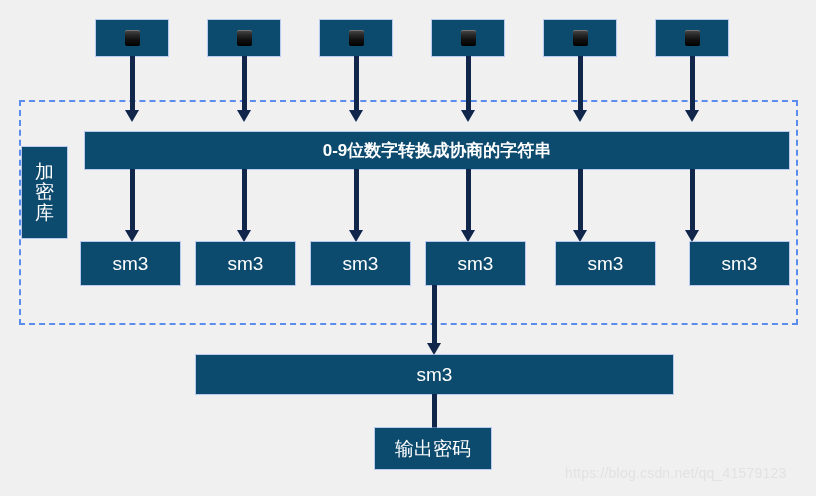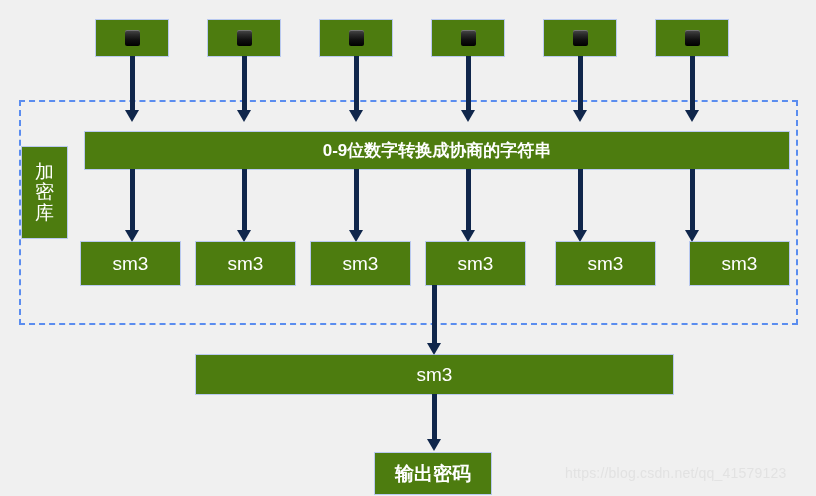--- a/index.html
+++ b/index.html
@@ -8,21 +8,21 @@
     background:#f0f0f0;
     font-family:"Liberation Sans","DejaVu Sans",sans-serif;
     overflow:hidden;
     position:relative;
   }
   #stage{position:absolute;left:0;top:0;width:816px;height:496px;}
 
   
   .bluebox{
     position:absolute;
-    background:#4d7c0f;
+    background:#0c4a6e;
     color:#ffffff;
     display:flex;align-items:center;justify-content:center;
     box-sizing:border-box;
     box-shadow:0 0 0 1px rgba(140,170,240,.55);
   }
 
   
   .device{width:72px;height:36px;top:20px;}
   .device .glyph{
     width:15px;height:16px;
@@ -58,21 +58,21 @@
   
   .sm3{width:99px;height:43px;top:242px;font-size:19px;}
 
   
   #finalsm3{
     left:196px;top:355px;width:477px;height:39px;font-size:19px;
   }
 
   
   #output{
-    left:375px;top:453px;width:116px;height:41px;font-size:19px;font-weight:bold;
+    left:375px;top:428px;width:116px;height:41px;font-size:19px;
   }
 
   
   .arrow{position:absolute;}
   .arrow .shaft{
     position:absolute;left:0;top:0;width:5px;background:#10264b;
   }
   .arrow .head{
     position:absolute;left:-5px;width:0;height:0;
     border-left:7.5px solid transparent;

